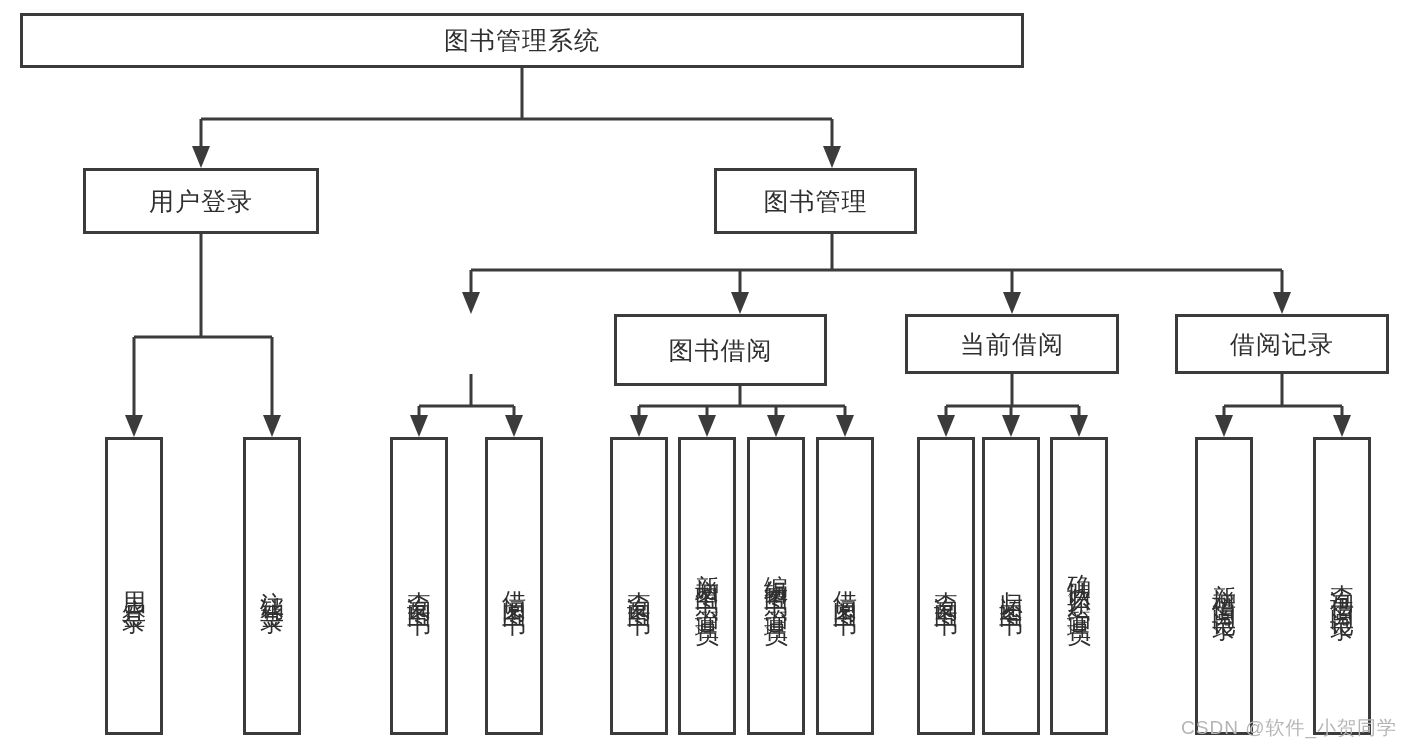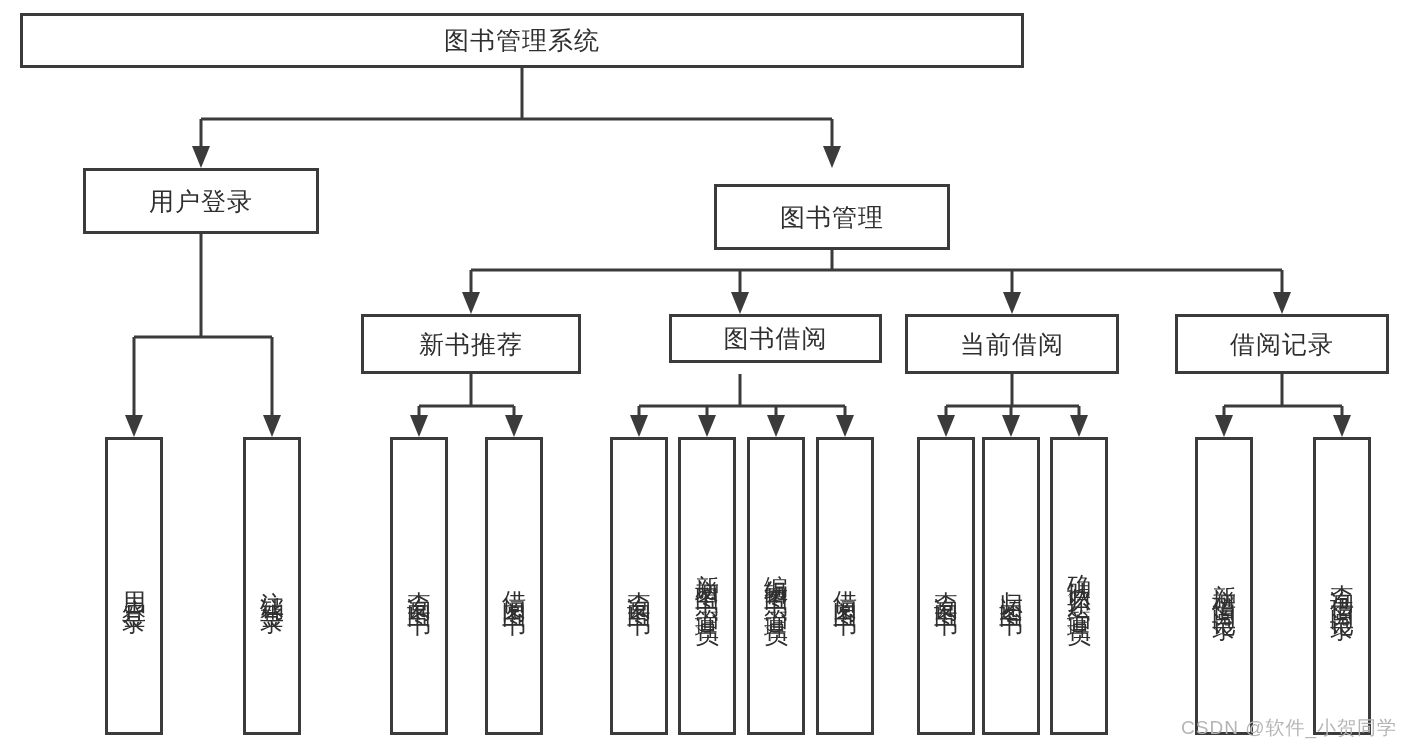--- a/index.html
+++ b/index.html
@@ -89,28 +89,25 @@
     </g>
   </svg>
 
   <div class="node nh" style="left:20px;top:13px;width:1004px;height:55px">
     <span class="lbl">图书管理系统</span>
   </div>
 
   <div class="node nh" style="left:83px;top:168px;width:236px;height:66px">
     <span class="lbl">用户登录</span>
   </div>
-  <div class="node nh" style="left:714px;top:184px;width:236px;height:66px">
+  <div class="node nh" style="left:714px;top:168px;width:203px;height:66px">
     <span class="lbl">图书管理</span>
   </div>
 
-  <div class="node nh" style="left:361px;top:314px;width:220px;height:60px">
-    <span class="lbl">新书推荐</span>
-  </div>
-  <div class="node nh" style="left:669px;top:314px;width:213px;height:49px">
+  <div class="node nh" style="left:614px;top:314px;width:213px;height:72px">
     <span class="lbl">图书借阅</span>
   </div>
   <div class="node nh" style="left:1175px;top:314px;width:214px;height:60px">
     <span class="lbl">借阅记录</span>
   </div>
   <div class="node nh" style="left:905px;top:314px;width:214px;height:60px">
     <span class="lbl">当前借阅</span>
   </div>
 
   <div class="node nv" style="left:105px;top:437px;width:58px;height:298px">

